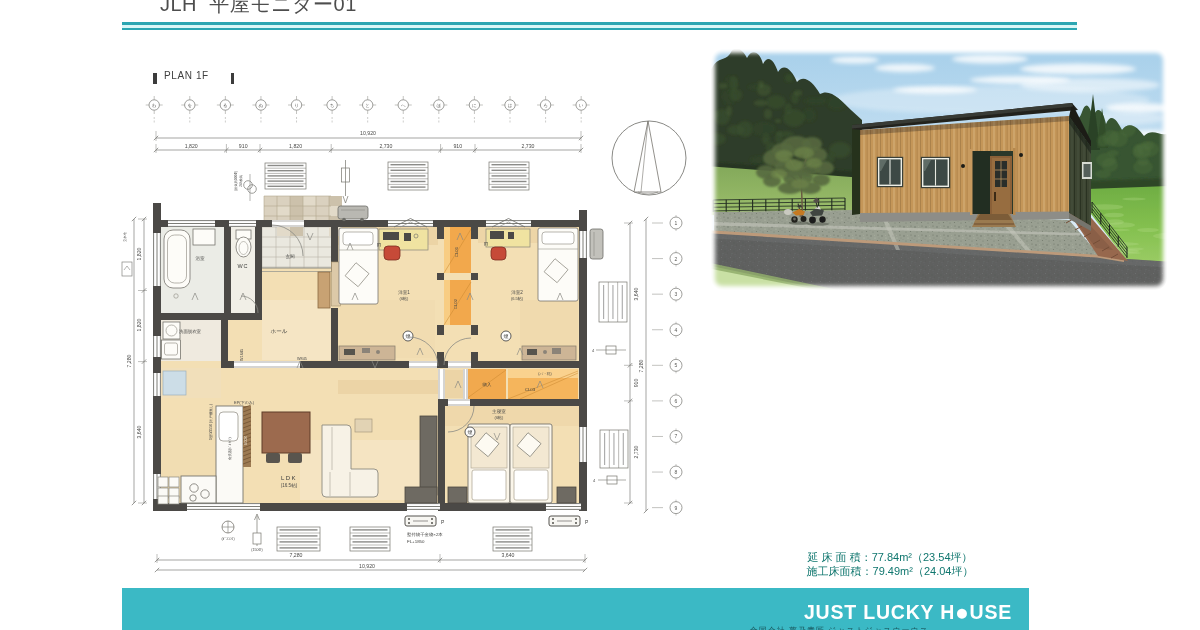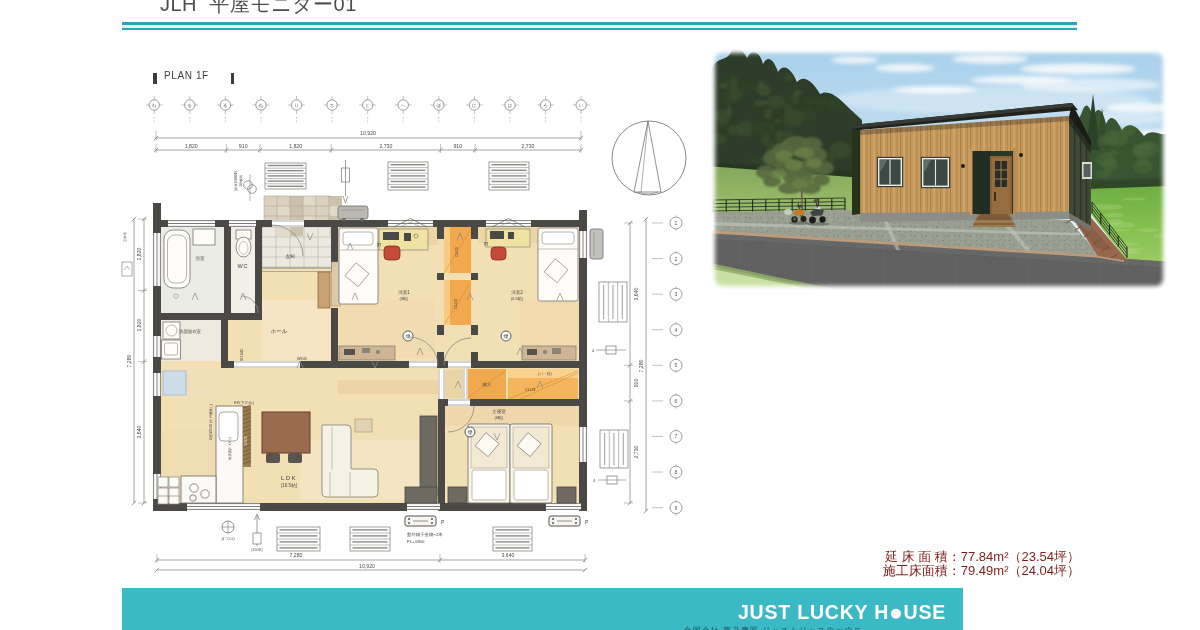--- a/index.html
+++ b/index.html
@@ -907,21 +907,21 @@
 <circle cx="812.5" cy="220" r="3.4" fill="#1f1f1c"></circle>
         <circle cx="822.5" cy="219.5" r="3.2" fill="#1f1f1c"></circle>
 <path d="M810,212.5 L816.5,208 L824,210.5 L822,215.5 L812.5,216 Z" fill="#3f4440"></path>
 <path d="M814.5,208.5 L819,206 L821,209.5 Z" fill="#d8d8d2"></path>
 <line x1="817.5" y1="207.5" x2="816" y2="201.5" stroke="#2a2a26" stroke-width="1.1"></line>
 <path d="M813,201 L816.5,197.5 L819.5,201 L816.5,203.5 Z" fill="#55504a"></path>
 </g>
 <rect x="708" y="46" width="462" height="247" rx="14" fill="none" stroke="#ffffff" stroke-width="14" filter="url(#soft)"></rect>
 </svg>
 
-<div class="abs" style="left:700px;top:550px;width:380px;text-align:right;font-size:13px;line-height:14.2px;color:#7f1d1d">
+<div class="abs" style="left:700px;top:550px;width:380px;text-align:center;font-size:11px;line-height:14.2px;color:#0f766e">
 延 床 面 積：77.84m²（23.54坪）<br>施工床面積：79.49m²（24.04坪）
 </div>
 
-<div class="abs" style="left:122px;top:588px;width:841px;height:42px;background:#3bb9c5">
+<div class="abs" style="left:122px;top:588px;width:907px;height:42px;background:#3bb9c5">
   <div class="abs" style="right:17px;top:11px;font-size:19.5px;font-weight:bold;color:#fff;letter-spacing:0.8px;white-space:nowrap">JUST LUCKY H<span style="font-size:23px;vertical-align:-1.5px;letter-spacing:0.5px">●</span>USE</div>
   <div class="abs" style="right:100px;top:36.5px;font-size:8px;color:#1a585f;letter-spacing:1px;white-space:nowrap">合同会社 夢乃貴匠 ジャストジャスウーウス</div>
 </div>
 
 </div>
 </body></html>

